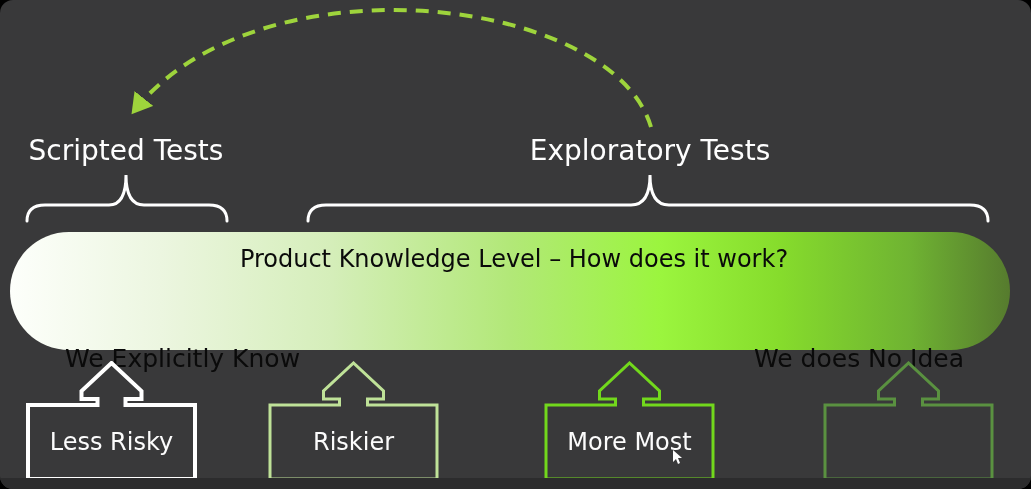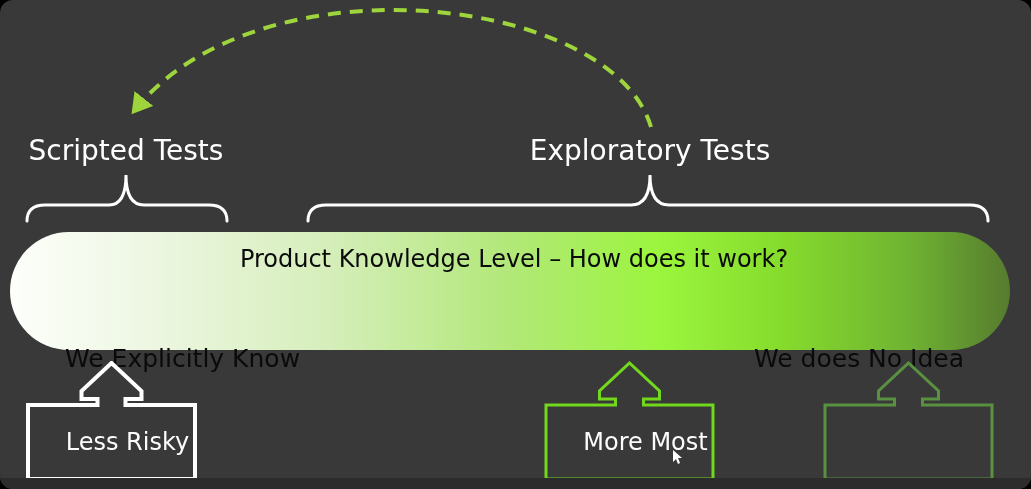--- a/index.html
+++ b/index.html
@@ -48,21 +48,20 @@
   .bar-caption.right{right:46px;}
   .risk-unit{position:absolute;top:361px;width:171px;height:121px;}
   .risk-unit svg{position:absolute;left:0;top:0;}
   .risk-label{
     position:absolute;
     left:0;top:44px;width:171px;height:74px;
     display:flex;align-items:center;justify-content:center;
     color:#fcfcfc;
     font-size:24px;
     white-space:nowrap;
-    padding-left:16px;
   }
   .bottom-strip{
     position:absolute;
     left:0;bottom:0;width:100%;height:11px;
     background:#2c2c2d;
   }
 </style>
 </head>
 <body>
 
@@ -93,20 +92,26 @@
     <div class="bar-caption right">We does No Idea</div>
   </div>
 
   <div class="risk-unit" style="left:26px;">
     <svg width="171" height="121" viewBox="0 0 171 121">
       <path d="M2,44 H71.5 V38 H55.5 V30 L85.5,2 L115.5,30 V38 H99.5 V44 H169 V118 H2 Z" fill="none" stroke-width="4" stroke="#ffffff"></path>
     </svg>
     <div class="risk-label">Less Risky</div>
   </div>
 
+  <div class="risk-unit" style="left:268px;">
+    <svg width="171" height="121" viewBox="0 0 171 121">
+      <path d="M2,44 H71.5 V38 H55.5 V30 L85.5,2 L115.5,30 V38 H99.5 V44 H169 V118 H2 Z" fill="none" stroke-width="3" stroke="#bfe298"></path>
+    </svg>
+    <div class="risk-label">Riskier</div>
+  </div>
 
   <div class="risk-unit" style="left:544px;">
     <svg width="171" height="121" viewBox="0 0 171 121">
       <path d="M2,44 H71.5 V38 H55.5 V30 L85.5,2 L115.5,30 V38 H99.5 V44 H169 V118 H2 Z" fill="none" stroke-width="3" stroke="#72d81c"></path>
     </svg>
     <div class="risk-label">More Most</div>
   </div>
 
   <div class="risk-unit" style="left:823px;">
     <svg width="171" height="121" viewBox="0 0 171 121">

